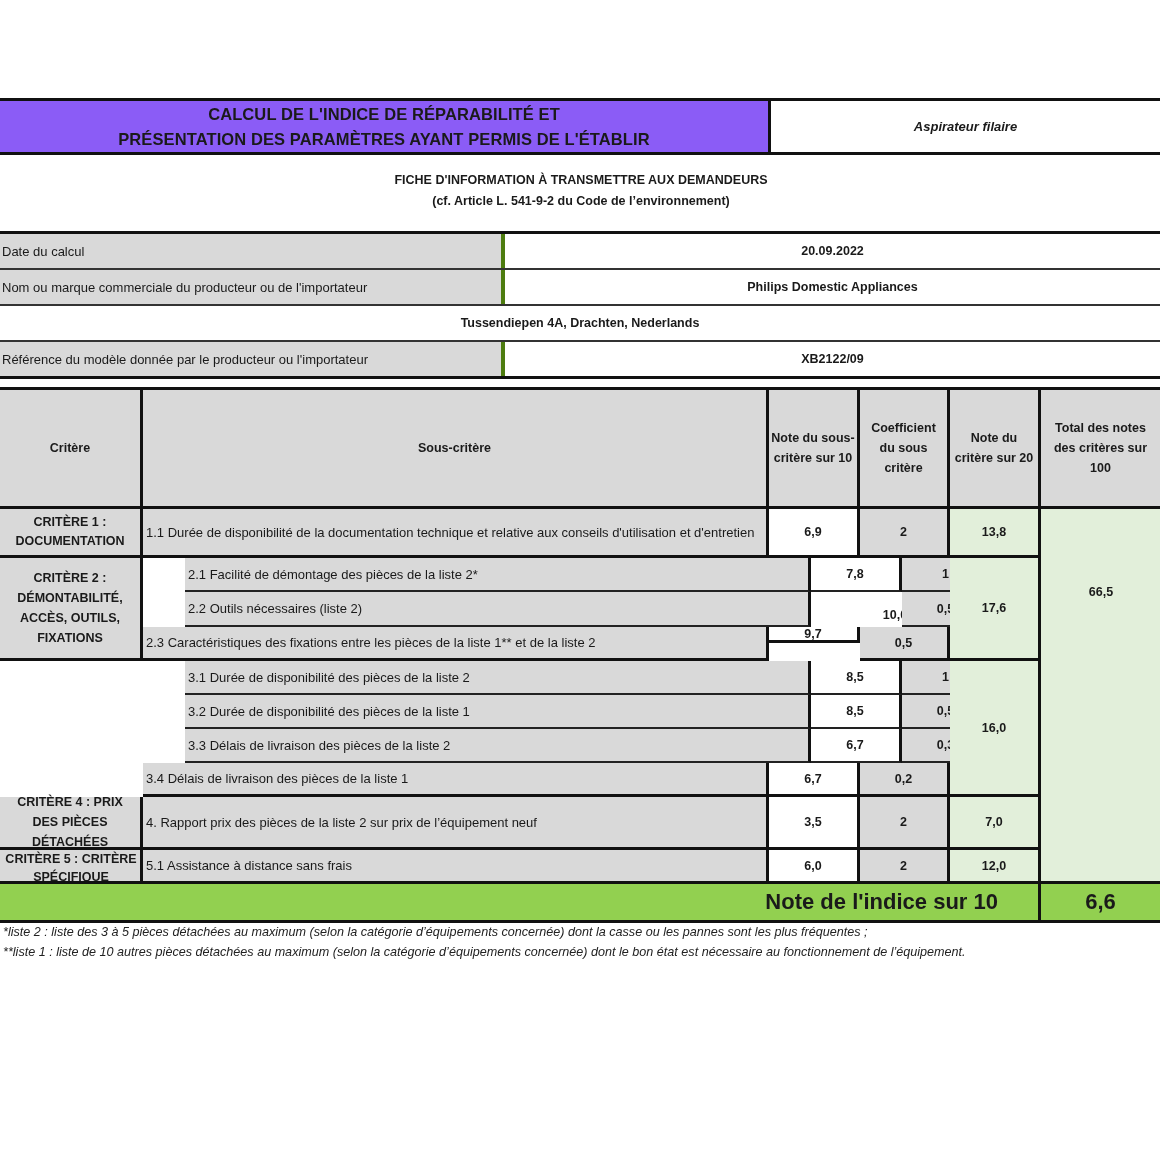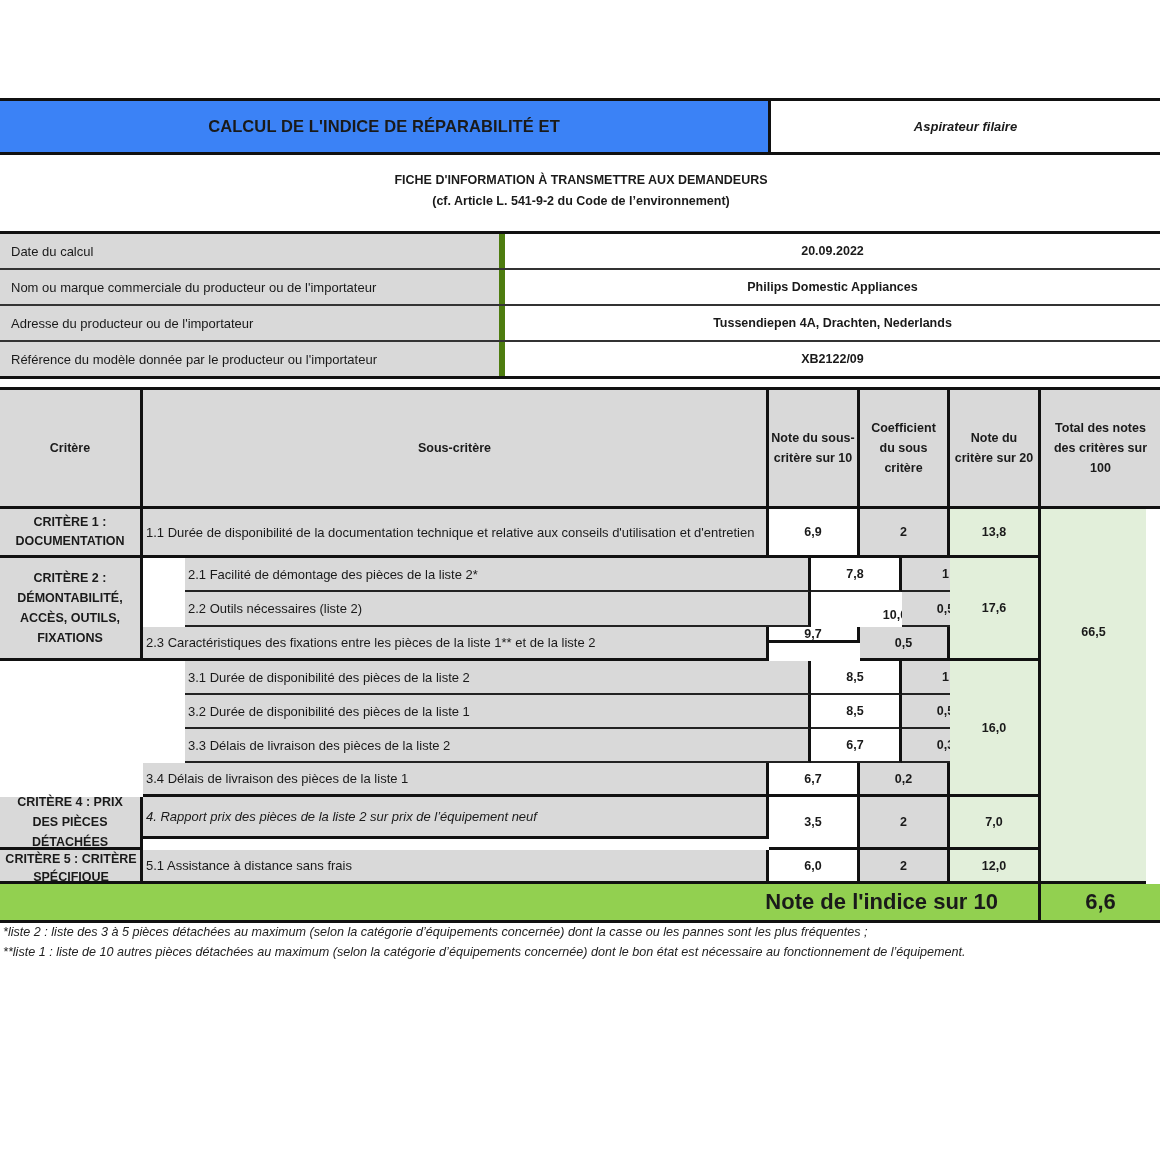--- a/index.html
+++ b/index.html
@@ -1,29 +1,29 @@
 <!DOCTYPE html>
 <html><head>
 <meta charset="utf-8">
 <style>
   html, body { margin:0; padding:0; background:#ffffff; }
   body { width:1160px; height:1160px; position:relative; overflow:hidden;
          font-family:"Liberation Sans", "DejaVu Sans", sans-serif; color:#1a1a1a; }
   .abs { position:absolute; box-sizing:border-box; }
   
   .hdr { left:0; top:98px; width:1160px; height:57px; border-top:3px solid #111; border-bottom:3px solid #111; display:flex; }
-  .hdr-left { width:768px; background:#3b82f6; border-right:3px solid #111; display:flex; flex-direction:column; justify-content:center; align-items:center; }
+  .hdr-left { width:768px; background:#8b5cf6; border-right:3px solid #111; display:flex; flex-direction:column; justify-content:center; align-items:center; }
   .hdr-left span { font-weight:bold; font-size:16.5px; line-height:25px; letter-spacing:0.1px; }
   .hdr-right { flex:1; display:flex; align-items:center; justify-content:center; font-weight:bold; font-style:italic; font-size:13px;border-radius:20px; }
   .sub { left:0; top:170px; width:1226px; text-align:center; font-weight:bold; font-size:12.5px; line-height:21px; }
   
   .info { left:0; top:231px; width:1160px; border-top:3px solid #111; border-bottom:3px solid #111; }
   .info-row { display:flex; height:34px; border-bottom:2px solid #333; }
   .info-row:last-child { border-bottom:none; }
-  .info-label { width:505px; background:#d9d9d9; border-right:6px solid #4d7c0f; display:flex; align-items:center; padding-left:11px; font-size:13px; box-sizing:border-box; }
+  .info-label { width:505px; background:#d9d9d9; border-right:4px solid #4d7c0f; display:flex; align-items:center; padding-left:2px; font-size:13px; box-sizing:border-box; }
   .info-val { flex:1; display:flex; align-items:center; justify-content:center; font-weight:bold; font-size:12.5px; }
   
   .grid { left:0; top:387px; width:1160px; height:533px; border-top:3px solid #111; }
   .cell { position:absolute; box-sizing:border-box; display:flex; align-items:center; justify-content:center; text-align:center; font-size:12.5px; }
   .g { background:#d9d9d9; }
   .w { background:#ffffff; }
   .lg { background:#e2efda; }
   .b { font-weight:bold; }
   .st { justify-content:flex-start; text-align:left; padding-left:3px; font-size:13px; line-height:19px; }
   .bt { border-bottom:2px solid #222;margin-left:42px; }
@@ -31,20 +31,21 @@
   .brk { border-right:3px solid #111; }
   .green-bar { background:#92d050; }
   .foot { left:3px; top:922px; font-style:italic; font-size:12.6px; line-height:20px; color:#222; }
 </style>
 </head>
 <body>
 
 <div class="abs hdr">
   <div class="hdr-left">
     <span>CALCUL DE L'INDICE DE RÉPARABILITÉ ET</span>
+    <span>PRÉSENTATION DES PARAMÈTRES AYANT PERMIS DE L'ÉTABLIR</span>
   </div>
   <div class="hdr-right">Aspirateur filaire</div>
 </div>
 
 <div class="abs sub" style="width:1160px; left:-240px; width:1160px;">
   <div style="width:1160px; padding-left:482px; box-sizing:border-box;">
     <div>FICHE D'INFORMATION À TRANSMETTRE AUX DEMANDEURS</div>
     <div>(cf. Article L. 541-9-2 du Code de l’environnement)</div>
   </div>
 </div>
@@ -52,21 +53,20 @@
 <div class="abs info">
   <div class="info-row">
     <div class="info-label">Date du calcul</div>
     <div class="info-val">20.09.2022</div>
   </div>
   <div class="info-row">
     <div class="info-label">Nom ou marque commerciale du producteur ou de l'importateur</div>
     <div class="info-val">Philips Domestic Appliances</div>
   </div>
   <div class="info-row">
-    <div class="info-label">Adresse du producteur ou de l'importateur</div>
     <div class="info-val">Tussendiepen 4A, Drachten, Nederlands</div>
   </div>
   <div class="info-row">
     <div class="info-label">Référence du modèle donnée par le producteur ou l'importateur</div>
     <div class="info-val">XB2122/09</div>
   </div>
 </div>
 
 <div class="abs grid">
 
@@ -103,32 +103,32 @@
   <div class="cell g b brk bt" style="left:860px;top:305px;width:90px;height:34px;">0,5</div>
   <div class="cell g st brk bt" style="left:143px;top:339px;width:626px;height:34px;">3.3 Délais de livraison des pièces de la liste 2</div>
   <div class="cell w b brk bt" style="left:769px;top:339px;width:91px;height:34px;">6,7</div>
   <div class="cell g b brk bt" style="left:860px;top:339px;width:90px;height:34px;">0,3</div>
   <div class="cell g st brk btk" style="left:143px;top:373px;width:626px;height:34px;">3.4 Délais de livraison des pièces de la liste 1</div>
   <div class="cell w b brk btk" style="left:769px;top:373px;width:91px;height:34px;">6,7</div>
   <div class="cell g b brk btk" style="left:860px;top:373px;width:90px;height:34px;">0,2</div>
   <div class="cell lg b brk btk" style="left:950px;top:271px;width:91px;height:136px;">16,0</div>
 
   <div class="cell g b brk btk" style="left:0;top:407px;width:143px;height:53px;line-height:20px;padding:0 4px;">CRITÈRE 4 : PRIX DES PIÈCES DÉTACHÉES</div>
-  <div class="cell g st brk btk" style="left:143px;top:407px;width:626px;height:42px;font-style:italic;">4. Rapport prix des pièces de la liste 2 sur prix de l’équipement neuf</div>
+  <div class="cell g st brk btk" style="left:143px;top:407px;width:626px;height:53px;">4. Rapport prix des pièces de la liste 2 sur prix de l’équipement neuf</div>
   <div class="cell w b brk btk" style="left:769px;top:407px;width:91px;height:53px;">3,5</div>
   <div class="cell g b brk btk" style="left:860px;top:407px;width:90px;height:53px;">2</div>
   <div class="cell lg b brk btk" style="left:950px;top:407px;width:91px;height:53px;">7,0</div>
 
   <div class="cell g b brk btk" style="left:0;top:460px;width:143px;height:34px;line-height:18px;justify-content:flex-start;text-align:center;padding-left:2px;overflow:hidden;align-items:flex-start;padding-top:0px;">CRITÈRE 5 : CRITÈRE SPÉCIFIQUE</div>
   <div class="cell g st brk btk" style="left:143px;top:460px;width:626px;height:34px;">5.1 Assistance à distance sans frais</div>
   <div class="cell w b brk btk" style="left:769px;top:460px;width:91px;height:34px;">6,0</div>
   <div class="cell g b brk btk" style="left:860px;top:460px;width:90px;height:34px;">2</div>
   <div class="cell lg b brk btk" style="left:950px;top:460px;width:91px;height:34px;">12,0</div>
 
-  <div class="cell lg b btk" style="left:1041px;top:119px;width:105px;height:375px;align-items:flex-start;padding-top:116px;">66,5</div>
+  <div class="cell lg b btk" style="left:1041px;top:119px;width:120px;height:375px;align-items:flex-start;padding-top:76px;">66,5</div>
 
   <div class="cell green-bar b brk" style="left:0;top:494px;width:1041px;height:39px;justify-content:flex-end;padding-right:40px;font-size:22px;border-bottom:3px solid #111;">Note de l'indice sur 10</div>
   <div class="cell green-bar b" style="left:1041px;top:494px;width:119px;height:39px;font-size:22px;border-bottom:3px solid #111;">6,6</div>
 </div>
 
 <div class="abs foot">
   <div>*liste 2 : liste des 3 à 5 pièces détachées au maximum (selon la catégorie d’équipements concernée) dont la casse ou les pannes sont les plus fréquentes ;</div>
   <div>**liste 1 : liste de 10 autres pièces détachées au maximum (selon la catégorie d’équipements concernée) dont le bon état est nécessaire au fonctionnement de l’équipement.</div>
 </div>
 

